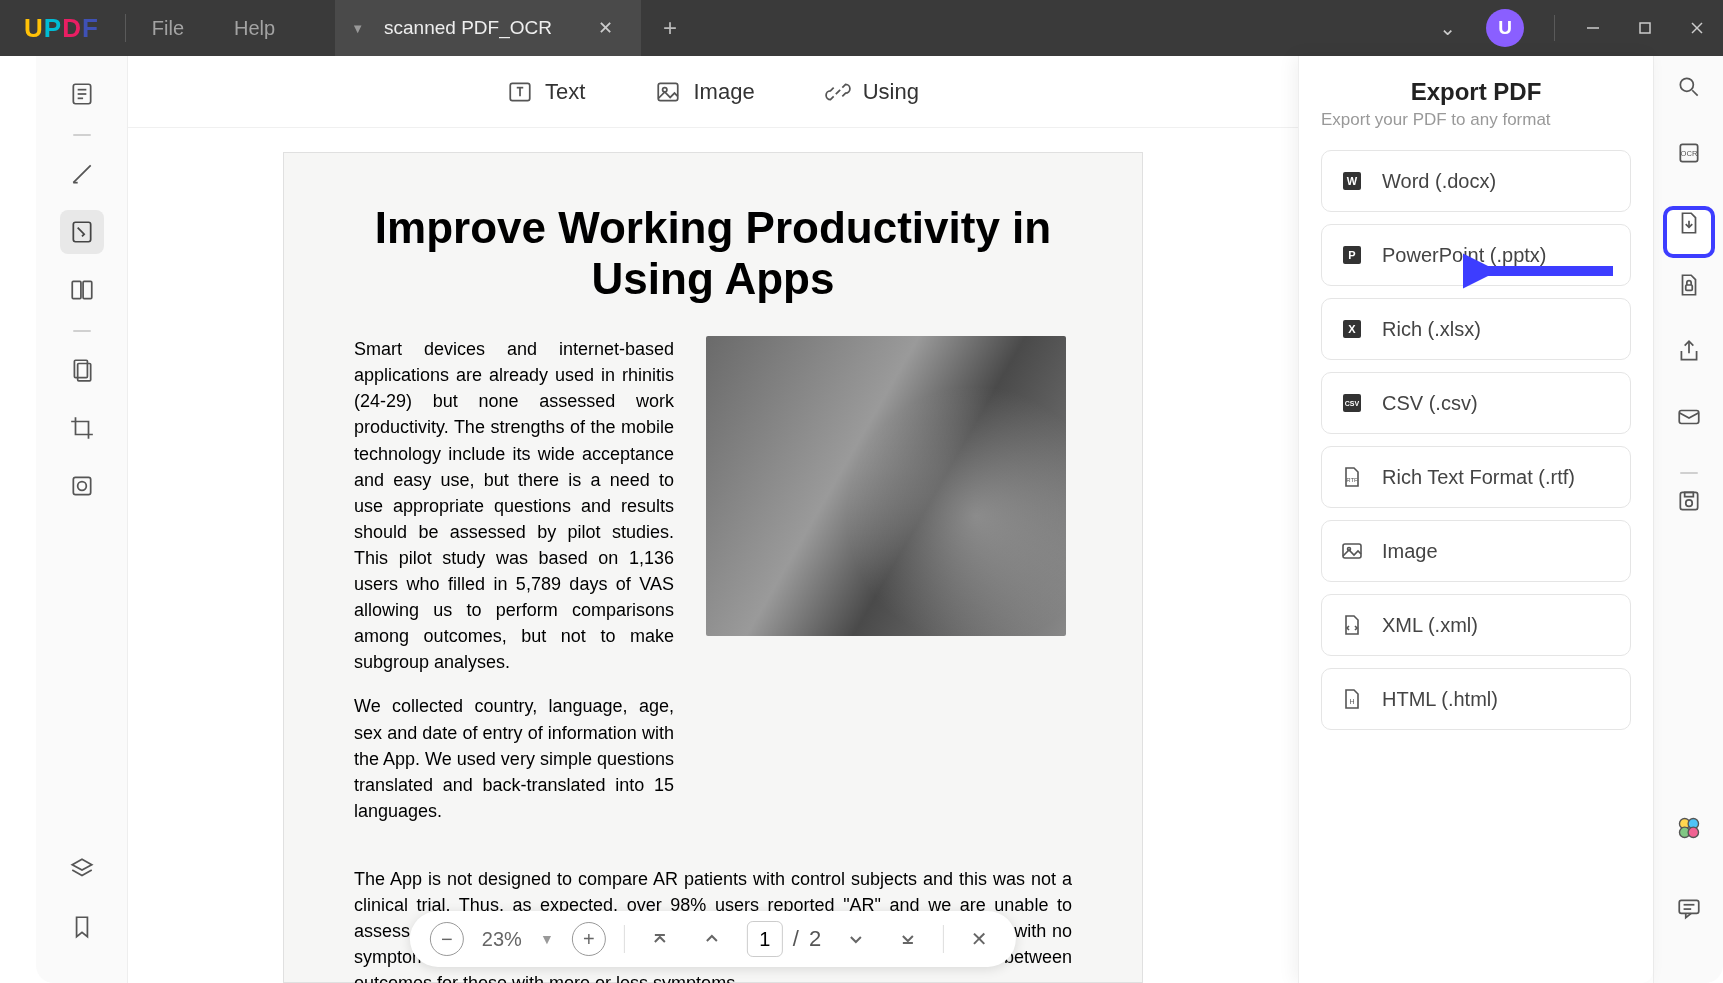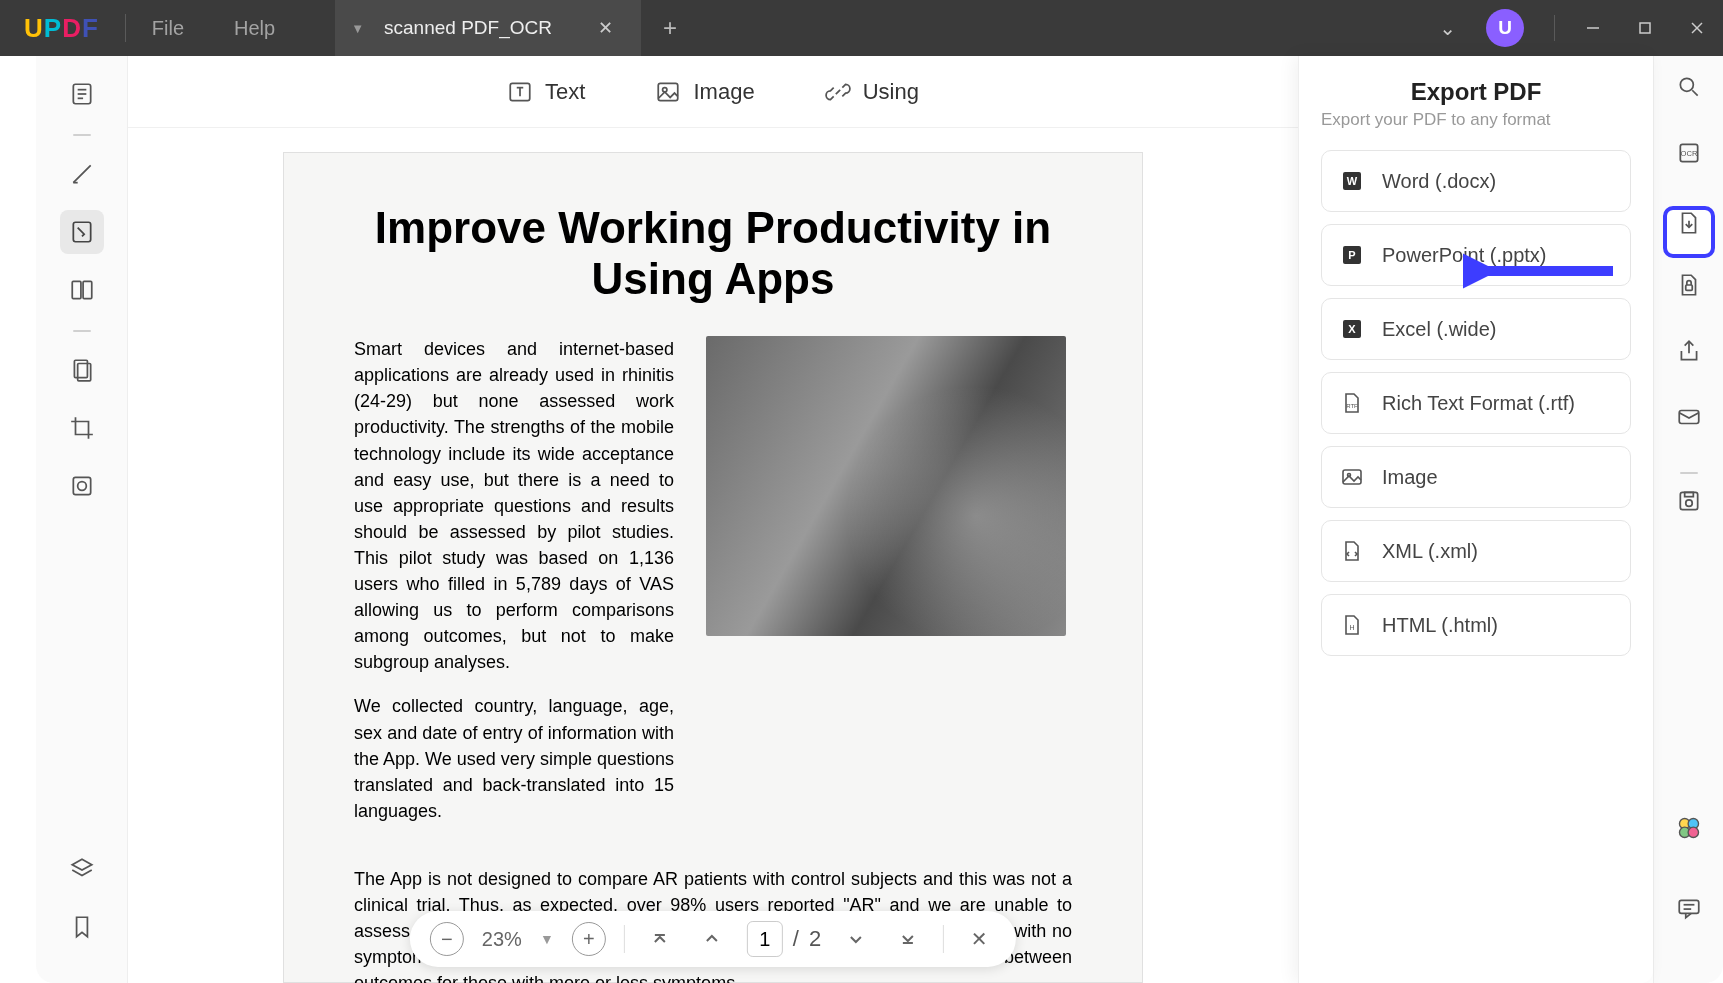--- a/index.html
+++ b/index.html
@@ -297,21 +297,30 @@
         </span>
       <span>PowerPoint (.pptx)</span>
     </div>
     <div class="ep-item">
       <span class="ep-ico">
           <svg viewBox="0 0 24 24">
             <rect x="3" y="3" width="18" height="18" rx="2" fill="#333"></rect>
             <text x="12" y="16" text-anchor="middle" fill="#fff" font-size="11" font-weight="700">X</text>
           </svg>
         </span>
-      <span>Excel (.wide)</span>
+      <span>Rich (.xlsx)</span>
+    </div>
+    <div class="ep-item">
+      <span class="ep-ico">
+          <svg viewBox="0 0 24 24">
+            <rect x="3" y="3" width="18" height="18" rx="2" fill="#333"></rect>
+            <text x="12" y="15" text-anchor="middle" fill="#fff" font-size="7" font-weight="700">CSV</text>
+          </svg>
+        </span>
+      <span>CSV (.csv)</span>
     </div>
     <div class="ep-item">
       <span class="ep-ico">
           <svg viewBox="0 0 24 24" fill="none" stroke="#555" stroke-width="1.6">
             <path d="M6 3 L14 3 L18 7 L18 21 L6 21 Z"></path>
             <text x="12" y="17" text-anchor="middle" fill="#555" font-size="6" stroke="none">RTF</text>
           </svg>
         </span>
       <span>Rich Text Format (.rtf)</span>
     </div>

